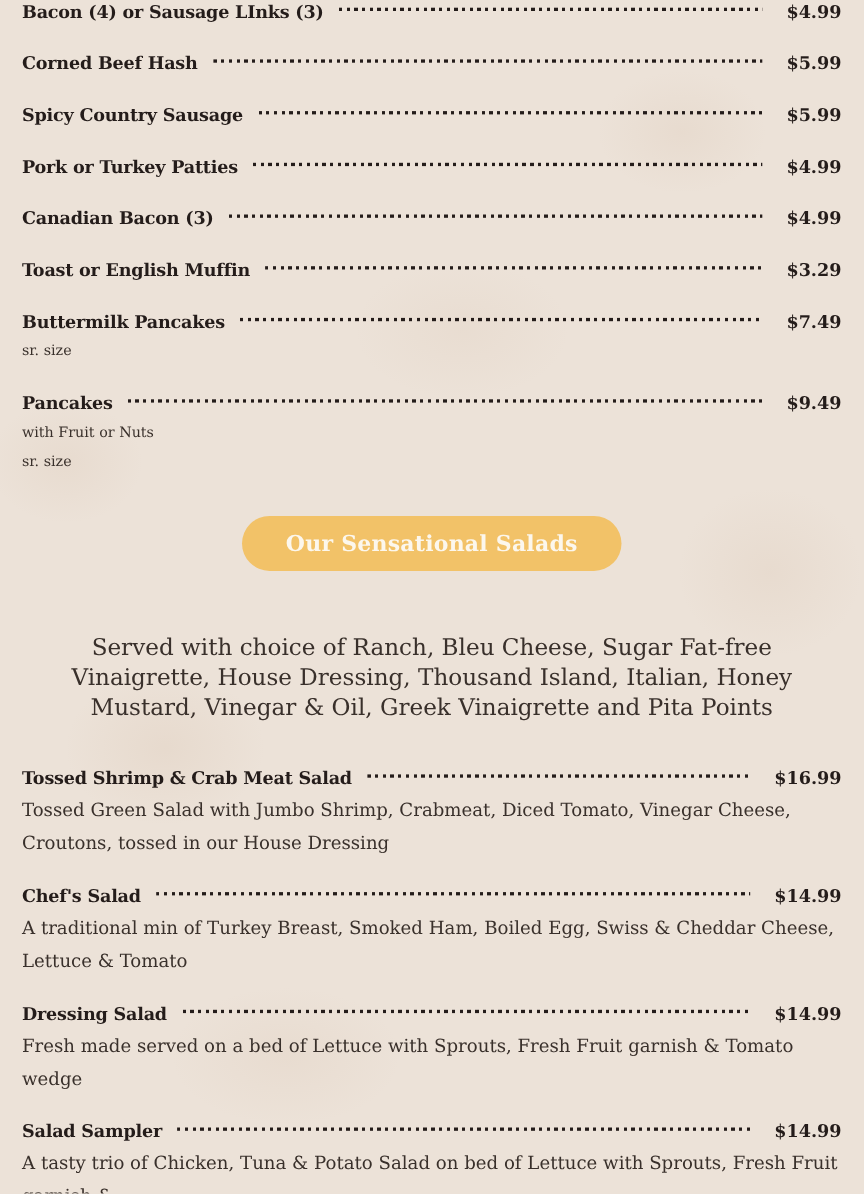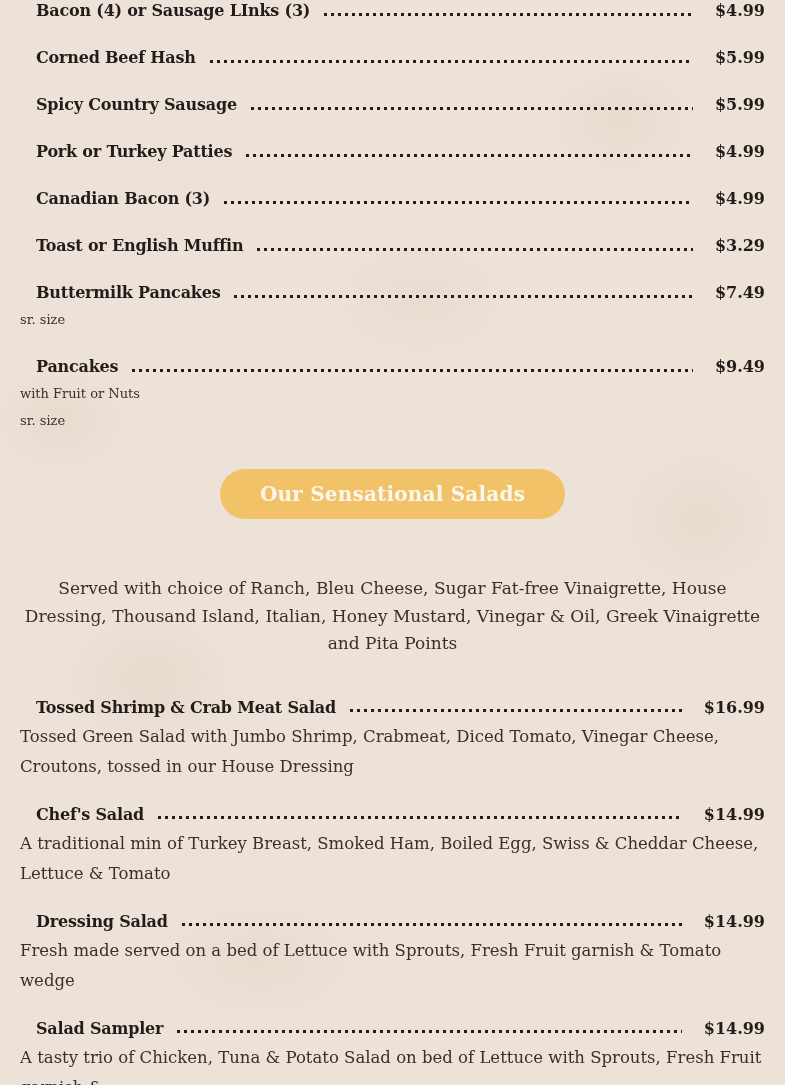--- a/index.html
+++ b/index.html
@@ -21,23 +21,22 @@
     font-family: "DejaVu Serif", "Liberation Serif", serif;
     color: #39302b;
   }
   .menu {
     padding: 0 20px;
   }
   
   .item { margin-bottom: 26px; }
   .row {
     display: flex;
-    align-items: center;
+    align-items: flex-start;
     line-height: 21px;
-    margin-left: 16px;
   }
   .iname {
     font-weight: bold;
     font-size: 16px;
     color: #241c1a;
     white-space: nowrap;
     letter-spacing: -0.2px;
   }
   .leader {
     flex: 1;
@@ -72,21 +71,21 @@
     color: #fcf7ed;
     font-size: 20px;
     font-weight: bold;
     letter-spacing: 0.2px;
   }
   
   .intro {
     margin: 56px auto 0 auto;
     max-width: 740px;
     text-align: center;
-    font-size: 17px;
+    font-size: 21px;
     line-height: 27.5px;
     color: #39302b;
   }
   
   .salads { margin-top: 39px; }
   .s-item { margin-bottom: 22px; }
   .s-desc {
     margin-top: 4px;
     font-size: 16.5px;
     line-height: 30px;

